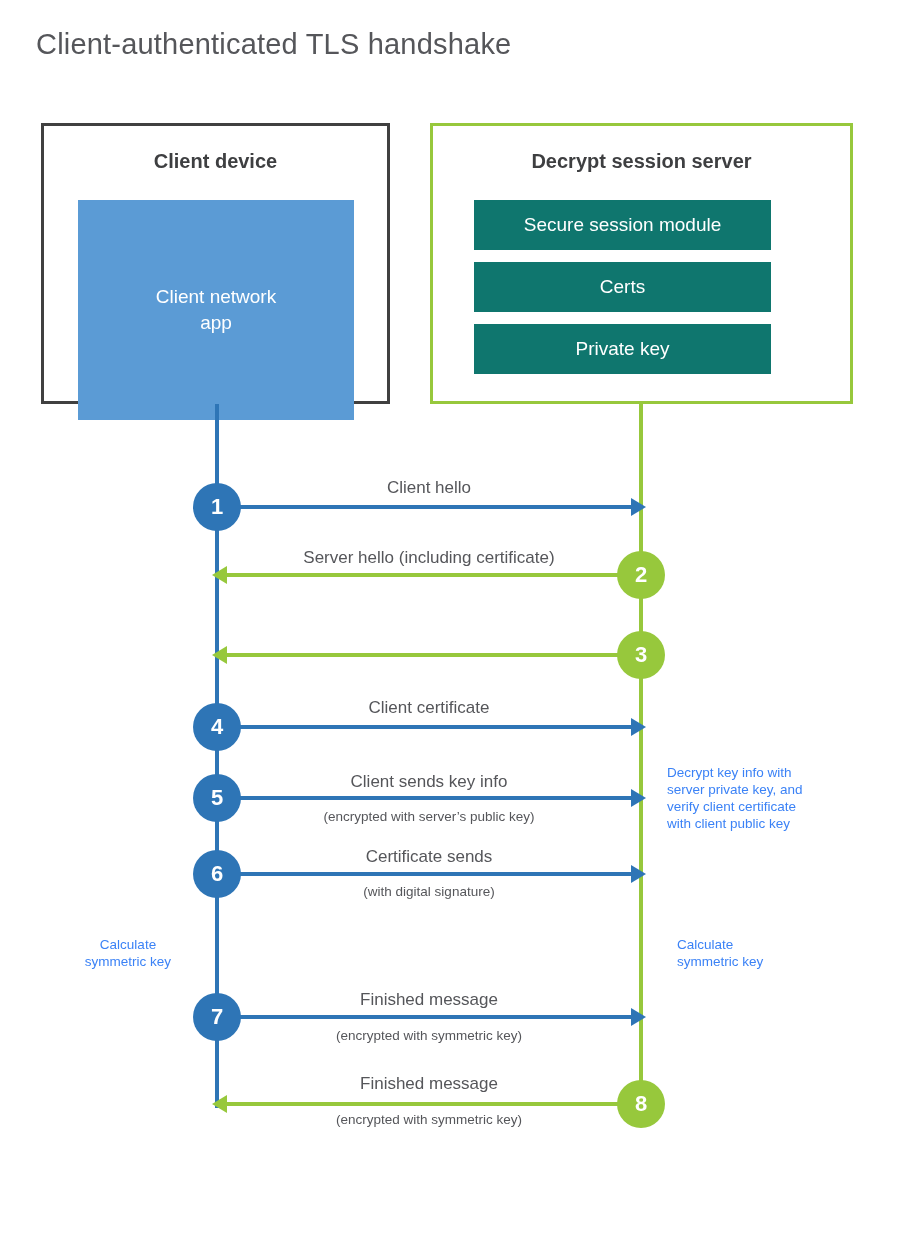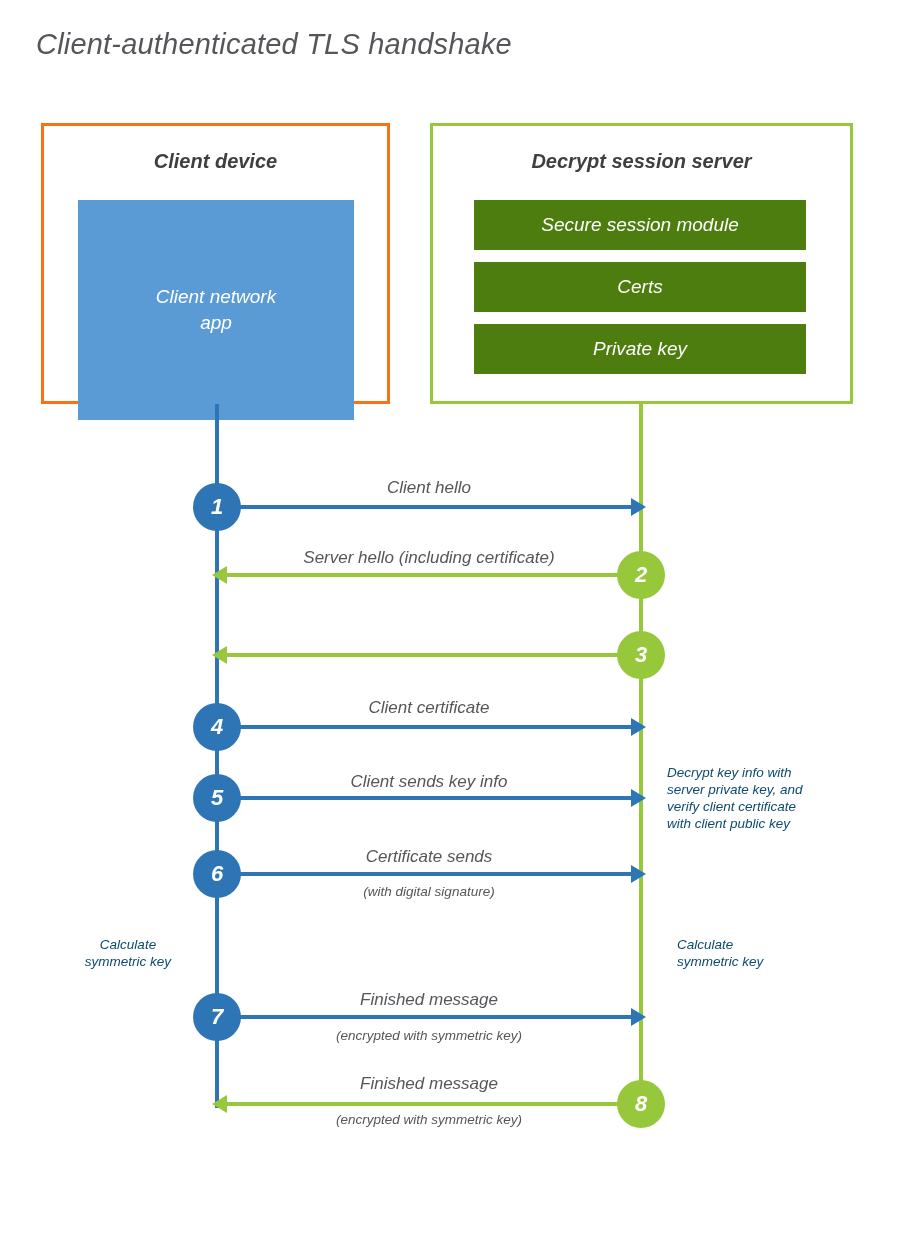--- a/index.html
+++ b/index.html
@@ -1,41 +1,40 @@
 <!DOCTYPE html>
 <html><head>
 <meta charset="utf-8">
 <style>
   html,body{margin:0;padding:0;background:#ffffff;}
   #canvas{
     position:relative;width:900px;height:1256px;background:#ffffff;overflow:hidden;
     font-family:"Liberation Sans","DejaVu Sans",sans-serif;
-    font-style:italic;
   }
   .abs{position:absolute;}
   
   #page-title{
     left:36px;top:28px;width:700px;
     font-size:29px;font-weight:300;color:#55565a;letter-spacing:0.2px;
   }
   
   .actor-box{box-sizing:border-box;background:#ffffff;}
-  #client-box{left:41px;top:123px;width:349px;height:281px;border:3px solid #f97316;}
+  #client-box{left:41px;top:123px;width:349px;height:281px;border:3px solid #404040;}
   #server-box{left:430px;top:123px;width:423px;height:281px;border:3px solid #97c83c;}
   .actor-title{
     position:absolute;left:0;top:24px;width:100%;text-align:center;
     font-size:20px;font-weight:700;color:#3e3f41;
   }
   #client-app{
     position:absolute;left:34px;top:74px;width:276px;height:220px;background:#5b9bd5;
     display:flex;align-items:center;justify-content:center;text-align:center;
     color:#ffffff;font-size:19px;line-height:1.35;white-space:pre-line;
   }
   .server-bar{
-    position:absolute;left:41px;width:332px;height:50px;background:#4d7c0f;
+    position:absolute;left:41px;width:297px;height:50px;background:#0f766e;
     display:flex;align-items:center;justify-content:center;
     color:#ffffff;font-size:19px;
   }
   #server-bar-0{top:74px;}
   #server-bar-1{top:136px;}
   #server-bar-2{top:198px;}
   
   .lifeline{width:4px;top:404px;height:704px;}
   #client-lifeline{left:215px;background:#2e75b6;}
   #server-lifeline{left:639px;background:#97c83c;}
@@ -56,21 +55,21 @@
   .msg-label{
     left:217px;width:424px;text-align:center;
     font-size:17px;color:#55565a;
   }
   .msg-sub{
     left:217px;width:424px;text-align:center;
     font-size:13.5px;color:#55565a;
   }
   
   .side-note{
-    font-size:13.5px;line-height:17px;color:#0c4a6e;white-space:pre-line;
+    font-size:13.5px;line-height:17px;color:#3b82f6;white-space:pre-line;
   }
   #decrypt-note{left:667px;top:764px;width:175px;text-align:left;}
   #calc-left{left:63px;top:936px;width:130px;text-align:center;}
   #calc-right{left:677px;top:936px;width:130px;text-align:left;}
 </style>
 </head>
 <body>
 
 <div id="canvas">
 
@@ -108,20 +107,21 @@
 
   <div class="abs msg-label" style="top:698px">Client certificate</div>
   <div class="abs msg-line blue" style="top:725px"></div>
   <div class="abs arrowhead right" style="top:718px"></div>
   <div class="abs step-circle blue" style="top:703px">4</div>
 
   <div class="abs msg-label" style="top:772px">Client sends key info</div>
   <div class="abs msg-line blue" style="top:796px"></div>
   <div class="abs arrowhead right" style="top:789px"></div>
   <div class="abs step-circle blue" style="top:774px">5</div>
+  <div class="abs msg-sub" style="top:809px">(encrypted with server’s public key)</div>
 
   <div class="abs msg-label" style="top:847px">Certificate sends</div>
   <div class="abs msg-line blue" style="top:872px"></div>
   <div class="abs arrowhead right" style="top:865px"></div>
   <div class="abs step-circle blue" style="top:850px">6</div>
   <div class="abs msg-sub" style="top:884px">(with digital signature)</div>
 
   <div class="abs msg-label" style="top:990px">Finished message</div>
   <div class="abs msg-line blue" style="top:1015px"></div>
   <div class="abs arrowhead right" style="top:1008px"></div>

